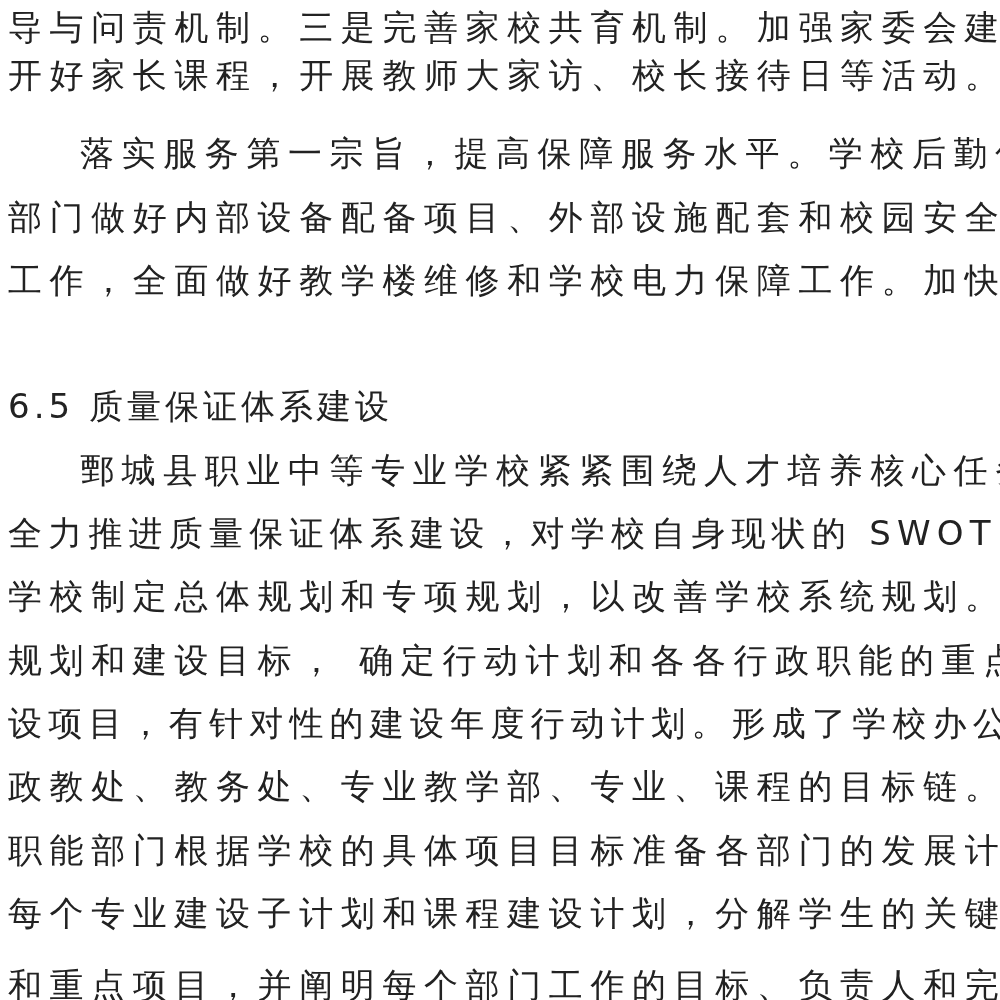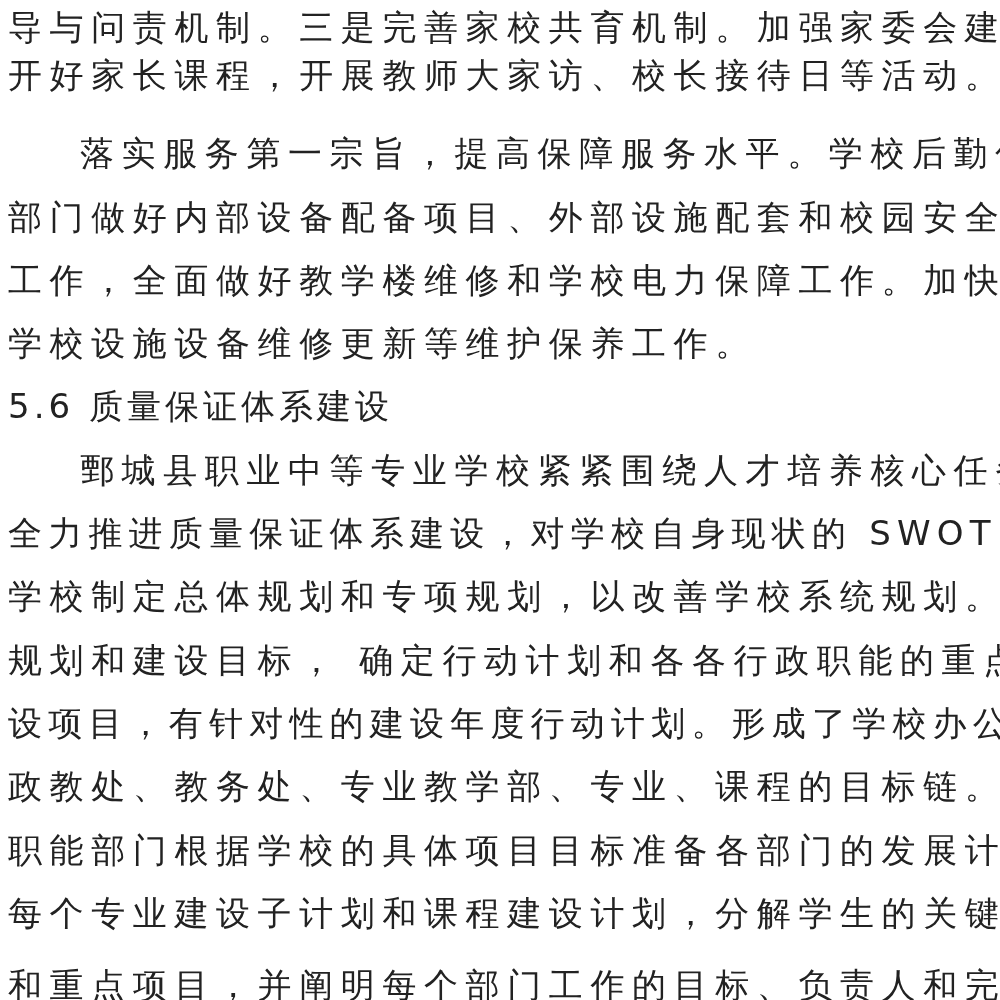--- a/index.html
+++ b/index.html
@@ -28,22 +28,21 @@
 </style>
 </head>
 <body>
 
 <div class="page">
   <div class="line" style="top:2px;">导与问责机制。三是完善家校共育机制。加强家委会建设，</div>
   <div class="line" style="top:50px;">开好家长课程，开展教师大家访、校长接待日等活动。</div>
   <div class="line indent" style="top:128px;">落实服务第一宗旨，提高保障服务水平。学校后勤保障</div>
   <div class="line" style="top:192px;">部门做好内部设备配备项目、外部设施配套和校园安全验收</div>
   <div class="line" style="top:255px;">工作，全面做好教学楼维修和学校电力保障工作。加快推进</div>
-  <div class="line" style="top:318px;">学校设施设备维修更新等维护保养工作。</div>
-  <div class="line heading" style="top:381px;">5.6 质量保证体系建设</div>
+  <div class="line heading" style="top:381px;">6.5 质量保证体系建设</div>
   <div class="line indent" style="top:445px;">鄄城县职业中等专业学校紧紧围绕人才培养核心任务，</div>
   <div class="line tight" style="top:508px;">全力推进质量保证体系建设，对学校自身现状的 SWOT 分析，</div>
   <div class="line" style="top:571px;">学校制定总体规划和专项规划，以改善学校系统规划。根据</div>
   <div class="line" style="top:635px;">规划和建设目标， 确定行动计划和各各行政职能的重点建</div>
   <div class="line tight" style="top:698px;">设项目，有针对性的建设年度行动计划。形成了学校办公室、</div>
   <div class="line" style="top:761px;">政教处、教务处、专业教学部、专业、课程的目标链。每个</div>
   <div class="line" style="top:825px;">职能部门根据学校的具体项目目标准备各部门的发展计划，</div>
   <div class="line" style="top:888px;">每个专业建设子计划和课程建设计划，分解学生的关键工作</div>
   <div class="line" style="top:960px;">和重点项目，并阐明每个部门工作的目标、负责人和完成时</div>
 </div>

